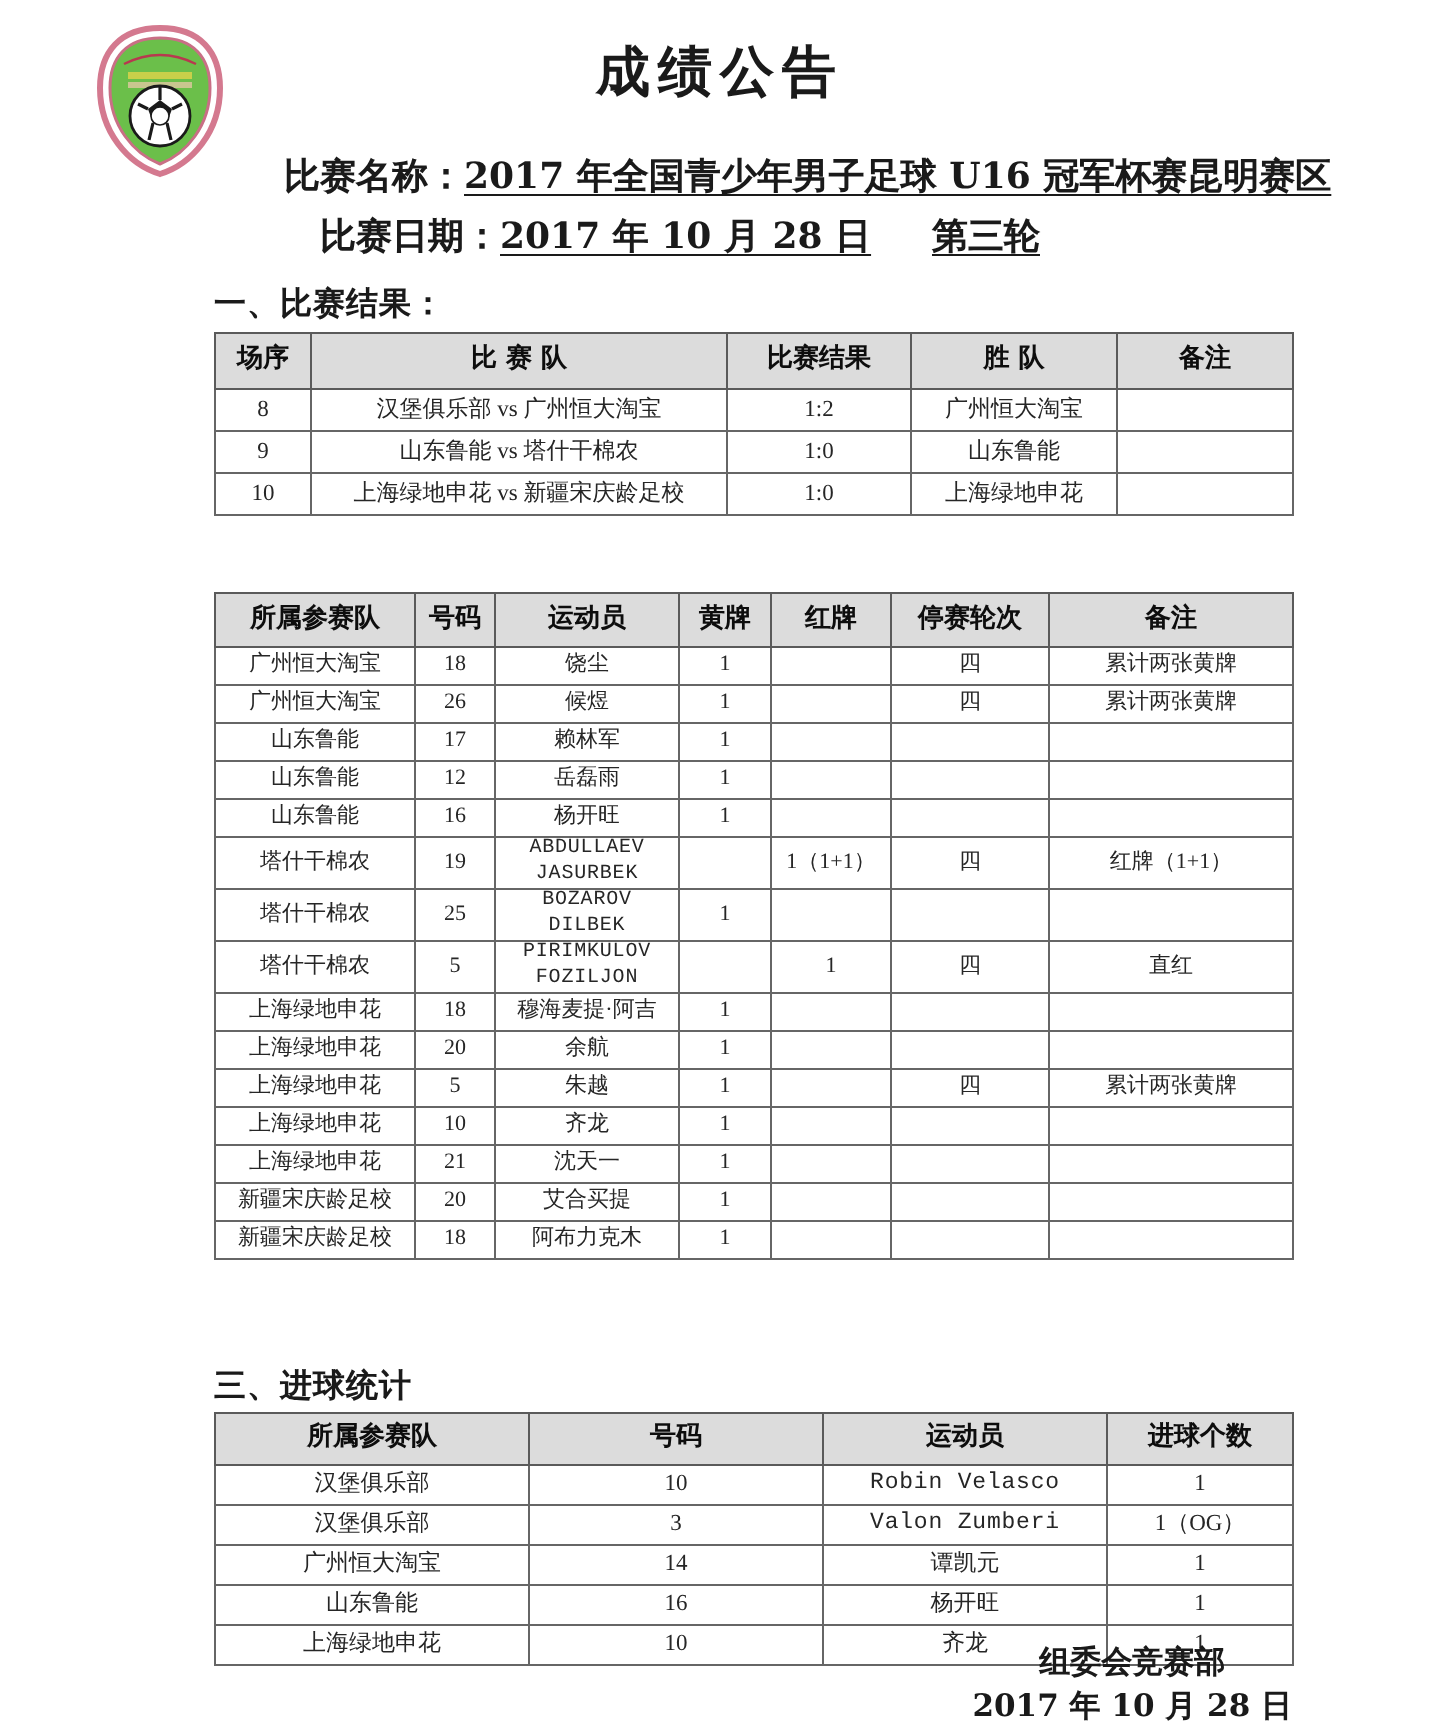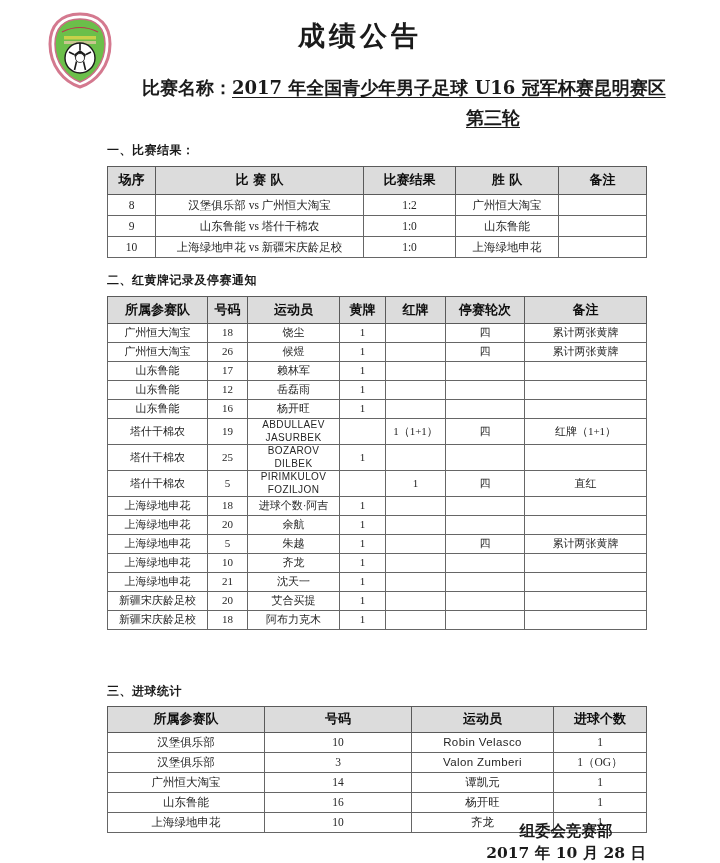--- a/index.html
+++ b/index.html
@@ -59,21 +59,21 @@
   .meta-date { left: 160px; top: 106px; }
   .meta-round { left: 466px; top: 106px; }
   .underline {
     text-decoration: underline;
     text-underline-offset: 3px;
   }
 
   
   .section-heading {
     position: absolute;
-    font-size: 12px;
+    font-size: 16px;
     font-weight: bold;
     letter-spacing: 0.5px;
     font-family: "DejaVu Serif", "Liberation Serif", serif;
     white-space: nowrap;
   }
 
   
   table.doc-table {
     position: absolute;
     border-collapse: collapse;
@@ -97,21 +97,21 @@
     font-weight: bold;
     height: 26px;
     border: 1px solid #5a5a5a;
     color: #0d0d0d;
     font-family: "DejaVu Serif", "Liberation Serif", serif;
   }
   table.doc-table tbody td {
     height: 18px;
   }
   .cell-latin {
-    font-family: Liberation Sans, sans-serif;
+    font-family: Liberation Mono, monospace;
     font-size: 10px;
     letter-spacing: 0.4px;
   }
   .cell-latin .ln { display: block; }
   .tall td { height: 40px; }
 
   
   #table-results { left: 107px; top: 166px; width: 539px; }
   #table-cards   { left: 107px; top: 296px; width: 539px; }
   #table-goals   { left: 107px; top: 706px; width: 539px; }
@@ -175,20 +175,23 @@
       </svg>
     </div>
 
     <div class="doc-title">成绩公告</div>
   </div>
 
   <div class="meta-line meta-name">
     <span>比赛名称：</span><span class="underline">2017 年全国青少年男子足球 U16 冠军杯赛昆明赛区</span>
   </div>
 
+  <div class="meta-line meta-date">
+    <span>比赛日期：</span><span class="underline">2017 年 10 月 28 日</span>
+  </div>
 
   <div class="meta-line meta-round underline">第三轮</div>
 
   <div class="section-heading" style="left:107px; top:142px;">一、比赛结果：</div>
 
   <table class="doc-table" id="table-results">
     <colgroup>
       <col style="width:48px">
         <col style="width:208px">
         <col style="width:92px">
@@ -222,21 +225,20 @@
       <tr>
         <td>10</td>
         <td>上海绿地申花 vs 新疆宋庆龄足校</td>
         <td>1:0</td>
         <td>上海绿地申花</td>
         <td></td>
       </tr>
     </tbody>
   </table>
 
-  <div class="section-heading" style="left:107px; top:272px;">二、红黄牌记录及停赛通知</div>
 
   <table class="doc-table" id="table-cards">
     <colgroup>
       <col style="width:100px">
         <col style="width:40px">
         <col style="width:92px">
       <col style="width:46px">
         <col style="width:60px">
         <col style="width:79px">
         <col style="width:122px">
@@ -330,21 +332,21 @@
             <span class="ln">FOZILJON</span>
           </td>
           <td></td>
           <td>1</td>
           <td>四</td>
           <td>直红</td>
         </tr>
         <tr>
           <td>上海绿地申花</td>
           <td>18</td>
-          <td>进球个数·阿吉</td>
+          <td>穆海麦提·阿吉</td>
           <td>1</td>
           <td></td>
           <td></td>
           <td></td>
         </tr>
         <tr>
           <td>上海绿地申花</td>
           <td>20</td>
           <td>余航</td>
           <td>1</td>

